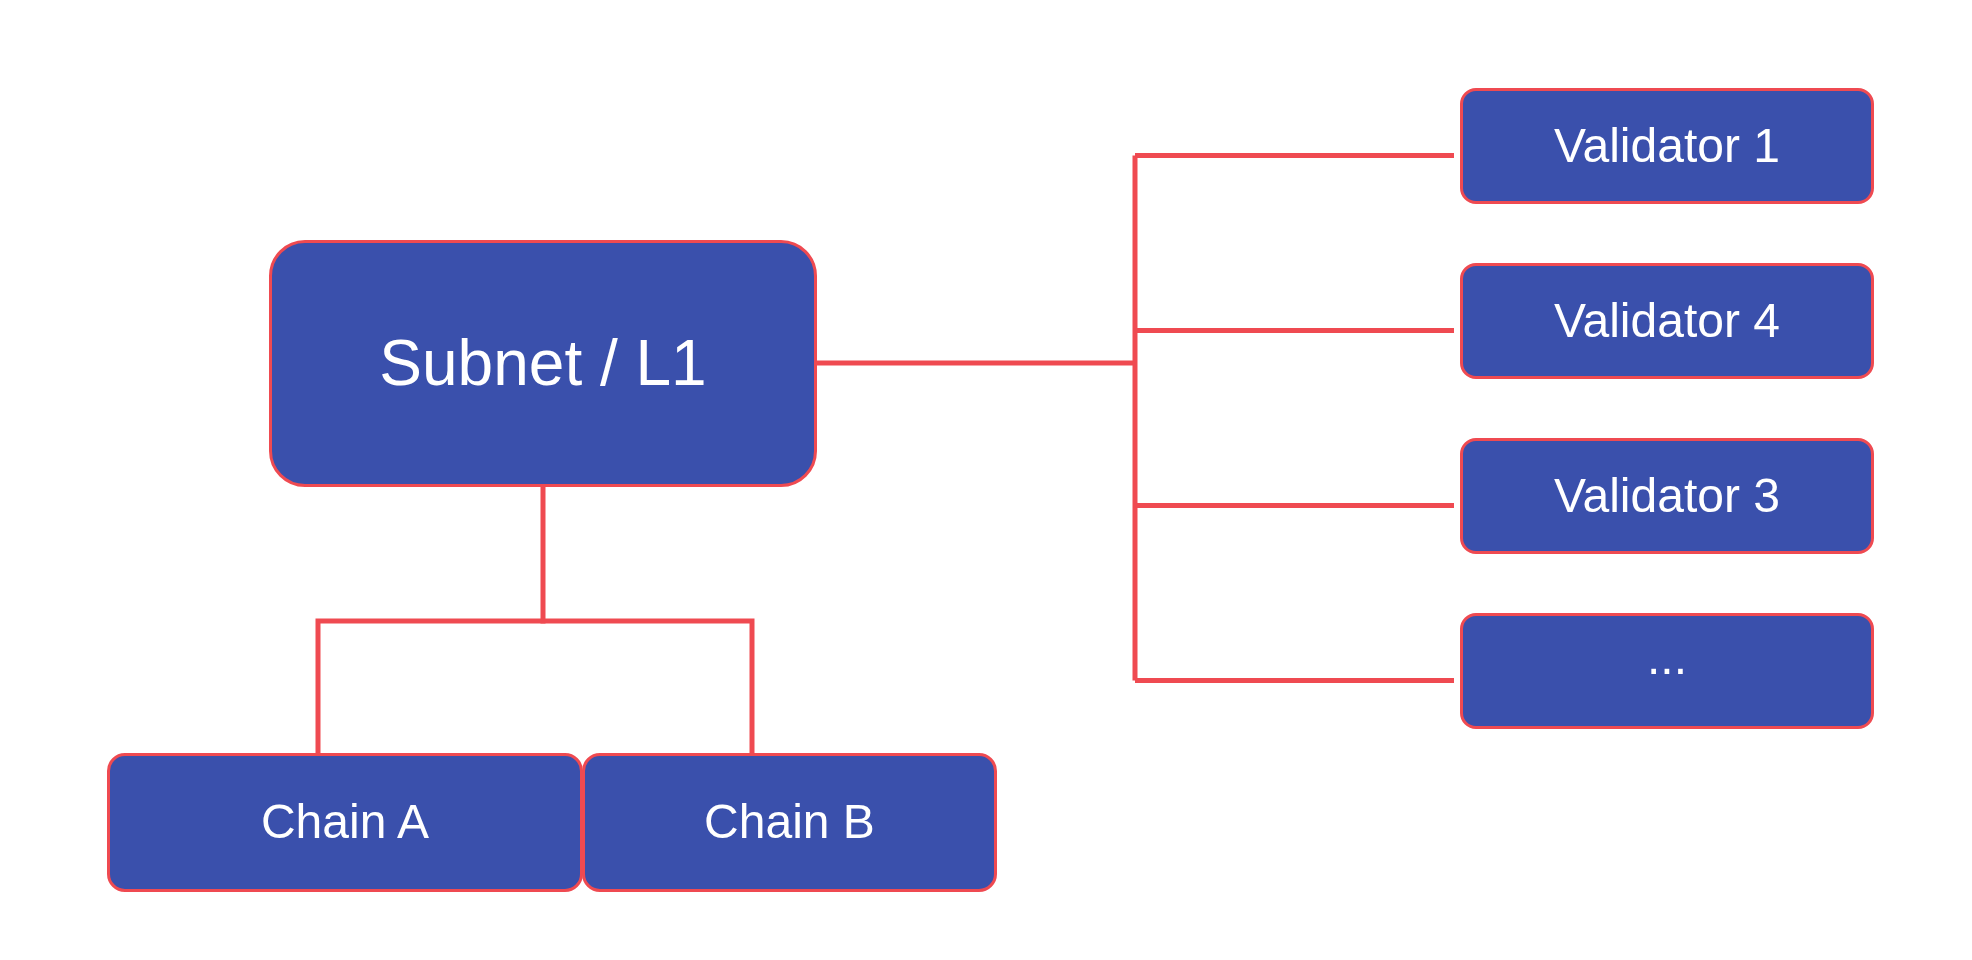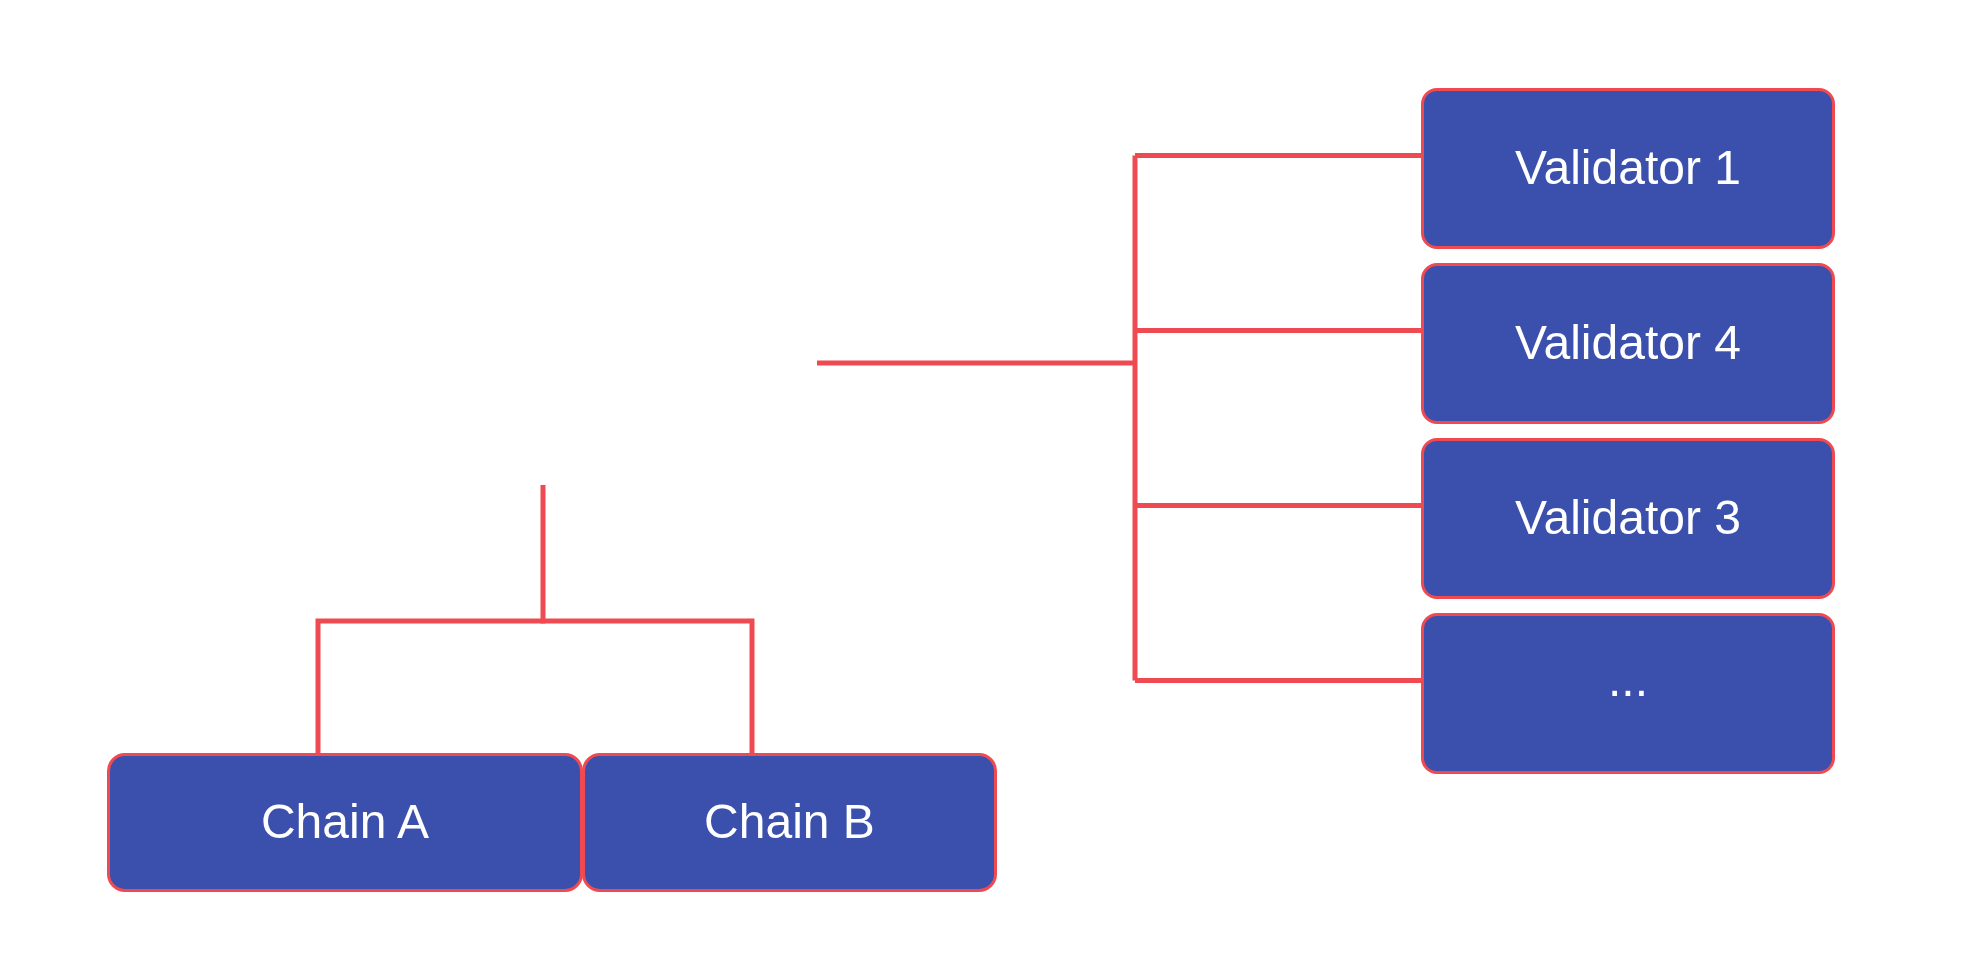--- a/index.html
+++ b/index.html
@@ -48,22 +48,22 @@
   }
   .node--chain {
     top: 753px;
     height: 139px;
     border-radius: 18px;
     font-size: 48px;
   }
   .node--chain-a { left: 107px; width: 476px; }
   .node--chain-b { left: 582px; width: 415px; text-align: center; }
   .node--validator {
-    left: 1421px;
-    width: 414px; height: 161px;
+    left: 1460px;
+    width: 414px; height: 116px;
     border-radius: 16px;
     font-size: 48px;
   }
   .node--v1 { top: 88px; }
   .node--v2 { top: 263px; }
   .node--v3 { top: 438px; }
   .node--v4 { top: 613px; }
   .label-ellipsis { transform: translateY(-13px); }
 </style>
 </head>
@@ -79,20 +79,23 @@
 
     <path d="M1135 155.5 H1454"></path>
     <path d="M1135 330.5 H1454"></path>
     <path d="M1135 505.5 H1454"></path>
     <path d="M1135 680.5 H1454"></path>
 
     <path d="M543 485 V623.5"></path>
     <path d="M318 755 V621 H752 V755"></path>
   </svg>
 
+  <div class="node node--subnet">
+    <span class="node-label">Subnet / L1</span>
+  </div>
 
   <div class="node node--chain node--chain-a">
     <span class="node-label">Chain A</span>
   </div>
 
   <div class="node node--chain node--chain-b">
     <span class="node-label">Chain B</span>
   </div>
 
   <div class="node node--validator node--v1">

